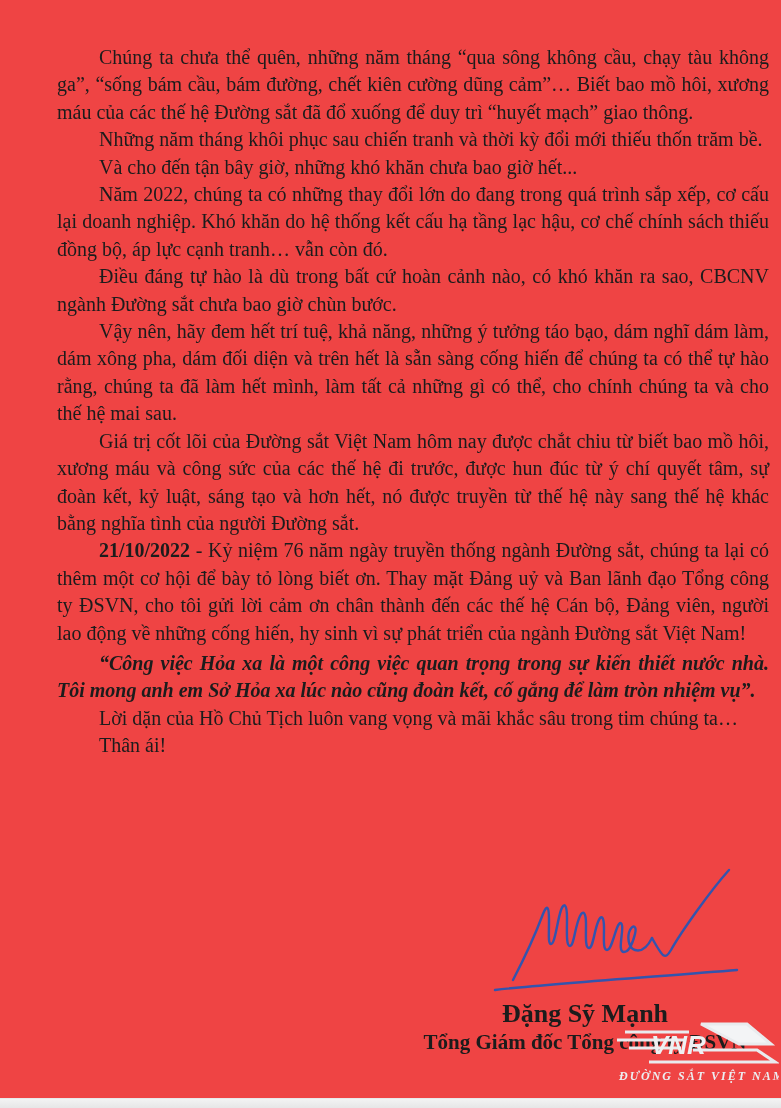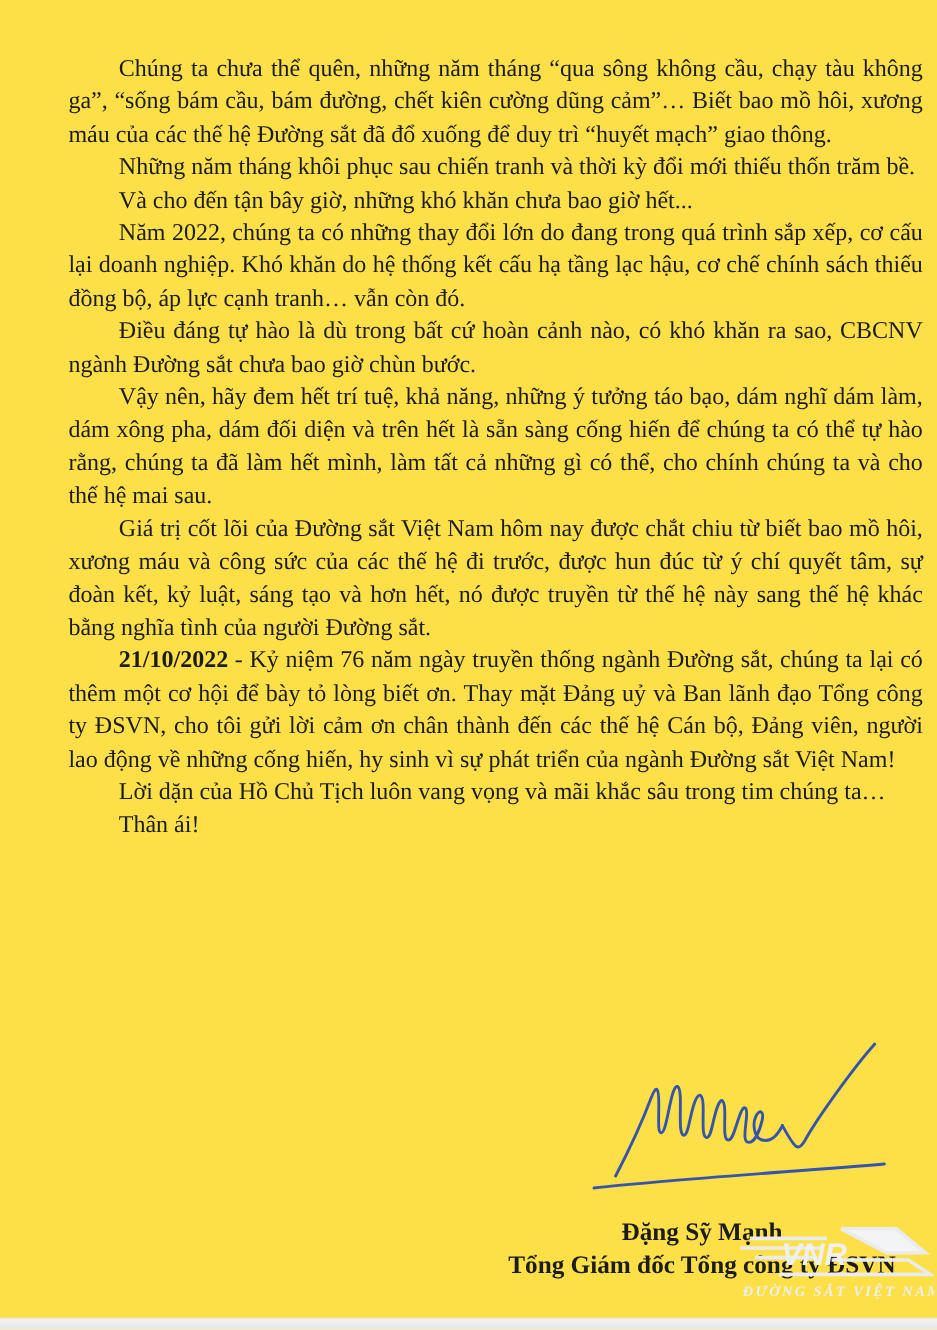--- a/index.html
+++ b/index.html
@@ -4,21 +4,21 @@
 <style>
   html, body {
     margin: 0;
     padding: 0;
     background: #ffffff;
   }
   .page {
     position: relative;
     width: 781px;
     height: 1108px;
-    background: #fde047;
+    background: #ef4444;
     overflow: hidden;
     font-family: "Liberation Serif", serif;
     color: #1c1c1c;
   }
   .content {
     position: absolute;
     left: 57px;
     top: 44px;
     width: 712px;
     font-size: 20px;
@@ -45,21 +45,21 @@
   .sig-area svg { display: block; }
   .sig-block {
     position: absolute;
     left: 415px;
     top: 1000px;
     width: 340px;
     text-align: center;
     font-weight: bold;
     line-height: 28px;
   }
-  .sig-name { font-size: 21px; margin-top: 12px; }
+  .sig-name { font-size: 26px; }
   .sig-title { font-size: 21px; }
   .watermark {
     position: absolute;
     right: 2px;
     bottom: 20px;
     width: 190px;
     height: 70px;
     pointer-events: none;
   }
   .bottom-strip {
@@ -79,20 +79,21 @@
 
   <div class="content">
     <p>Chúng ta chưa thể quên, những năm tháng “qua sông không cầu, chạy tàu không ga”, “sống bám cầu, bám đường, chết kiên cường dũng cảm”… Biết bao mồ hôi, xương máu của các thế hệ Đường sắt đã đổ xuống để duy trì “huyết mạch” giao thông.</p>
     <p>Những năm tháng khôi phục sau chiến tranh và thời kỳ đổi mới thiếu thốn trăm bề.</p>
     <p>Và cho đến tận bây giờ, những khó khăn chưa bao giờ hết...</p>
     <p>Năm 2022, chúng ta có những thay đổi lớn do đang trong quá trình sắp xếp, cơ cấu lại doanh nghiệp. Khó khăn do hệ thống kết cấu hạ tầng lạc hậu, cơ chế chính sách thiếu đồng bộ, áp lực cạnh tranh… vẫn còn đó.</p>
     <p>Điều đáng tự hào là dù trong bất cứ hoàn cảnh nào, có khó khăn ra sao, CBCNV ngành Đường sắt chưa bao giờ chùn bước.</p>
     <p>Vậy nên, hãy đem hết trí tuệ, khả năng, những ý tưởng táo bạo, dám nghĩ dám làm, dám xông pha, dám đối diện và trên hết là sẵn sàng cống hiến để chúng ta có thể tự hào rằng, chúng ta đã làm hết mình, làm tất cả những gì có thể, cho chính chúng ta và cho thế hệ mai sau.</p>
     <p>Giá trị cốt lõi của Đường sắt Việt Nam hôm nay được chắt chiu từ biết bao mồ hôi, xương máu và công sức của các thế hệ đi trước, được hun đúc từ ý chí quyết tâm, sự đoàn kết, kỷ luật, sáng tạo và hơn hết, nó được truyền từ thế hệ này sang thế hệ khác bằng nghĩa tình của người Đường sắt.</p>
     <p><span class="bold">21/10/2022</span><span> - Kỷ niệm 76 năm ngày truyền thống ngành Đường sắt, chúng ta lại có thêm một cơ hội để bày tỏ lòng biết ơn. Thay mặt Đảng uỷ và Ban lãnh đạo Tổng công ty ĐSVN, cho tôi gửi lời cảm ơn chân thành đến các thế hệ Cán bộ, Đảng viên, người lao động về những cống hiến, hy sinh vì sự phát triển của ngành Đường sắt Việt Nam!</span></p>
+    <p class="quote">“Công việc Hỏa xa là một công việc quan trọng trong sự kiến thiết nước nhà. Tôi mong anh em Sở Hỏa xa lúc nào cũng đoàn kết, cố gắng để làm tròn nhiệm vụ”.</p>
     <p>Lời dặn của Hồ Chủ Tịch luôn vang vọng và mãi khắc sâu trong tim chúng ta…</p>
     <p>Thân ái!</p>
   </div>
 
   <div class="sig-area">
     <svg width="270" height="140" viewBox="0 0 270 140">
       <g fill="none" stroke="#3454ad" stroke-width="2.4" stroke-linecap="round" stroke-linejoin="round">
 
         <path d="M28,118 C40,95 52,68 58,52 C62,42 64,44 64,58 C64,72 63,82 66,82 C70,82 72,60 76,48 C79,40 82,42 82,56 C82,70 81,84 85,84 C89,84 90,64 95,54 C98,48 101,50 101,62 C101,74 100,86 104,86 C108,86 109,70 113,60 C116,52 119,54 119,66 C119,78 118,88 122,88 C126,88 128,76 132,66 C135,58 138,60 137,70 C136,80 134,90 139,90 C144,90 148,80 150,72 C152,64 148,62 145,68 C142,74 143,86 150,88 C157,90 163,84 167,76"></path>
 

